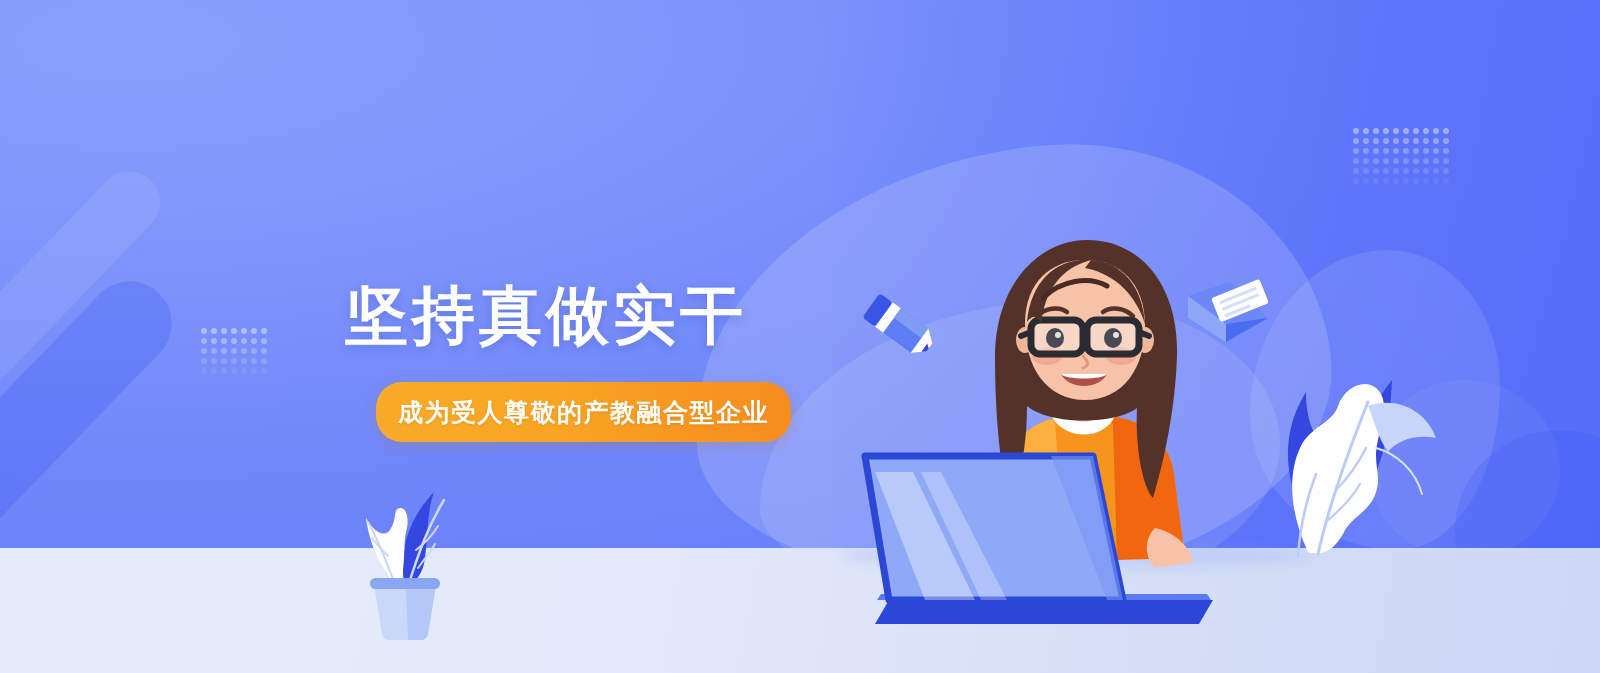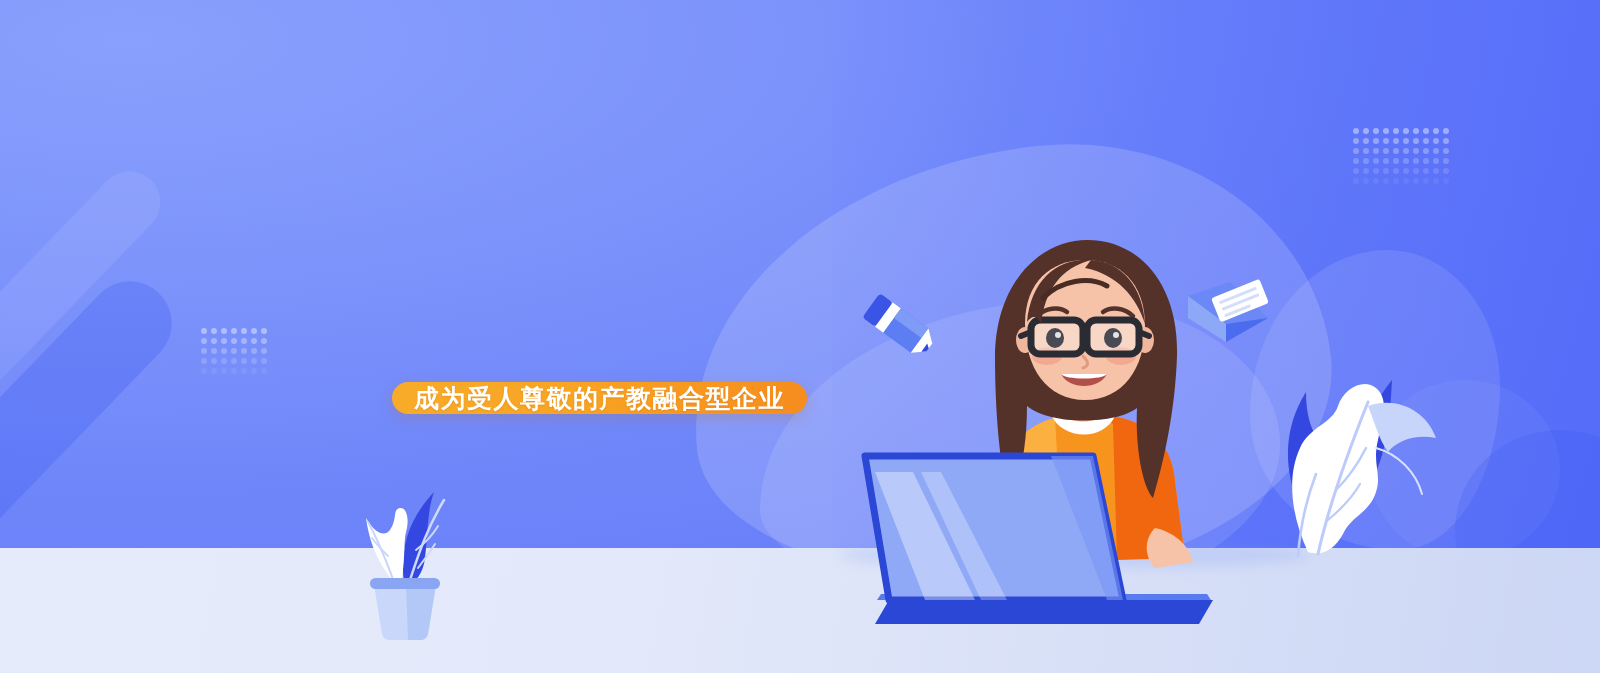--- a/index.html
+++ b/index.html
@@ -77,21 +77,21 @@
 
   
   .headline{
     position:absolute;left:345px;top:278px;
     font-size:63px;line-height:74px;font-weight:700;color:#ffffff;
     letter-spacing:4px;
     text-shadow:0 3px 10px rgba(48,70,170,.28);
     white-space:nowrap;
   }
   .pill{
-    position:absolute;left:392px;top:382px;height:32px;
+    position:absolute;left:376px;top:382px;height:60px;
     display:flex;align-items:center;justify-content:center;
     padding:0 22px;border-radius:26px;
     background:linear-gradient(90deg,#f8ab2a 0%,#f9a423 42%,#f68d1f 100%);
     box-shadow:0 4px 14px rgba(190,110,20,.22);
   }
   .pill span{
     font-size:25px;font-weight:700;color:#ffffff;letter-spacing:1.5px;
     white-space:nowrap;text-shadow:0 1px 2px rgba(170,95,10,.25);
   }
   svg.art{position:absolute;left:0;top:0;overflow:visible;}
@@ -318,17 +318,18 @@
 
     <g>
       <path d="M34 372 L10 228 L238 228 L268 372 Z" fill="#8fa9f7"></path>
       <path d="M34 372 L10 228 L238 228 L268 372 Z" fill="none" stroke="#2b47d6" stroke-width="7" stroke-linejoin="round"></path>
       <path d="M70 372 L20 244 L58 244 L120 372 Z" fill="#ffffff" opacity=".38"></path>
       <path d="M126 372 L66 244 L86 244 L152 372 Z" fill="#ffffff" opacity=".28"></path>
       <path d="M196 228 L238 228 L268 372 L252 372 Z" fill="#7a96f4" opacity=".6"></path>
     </g>
   </svg>
 
+  <div class="headline">坚持真做实干</div>
   <div class="pill">
     <span>成为受人尊敬的产教融合型企业</span>
   </div>
 
 </div>
 
 </body></html>

